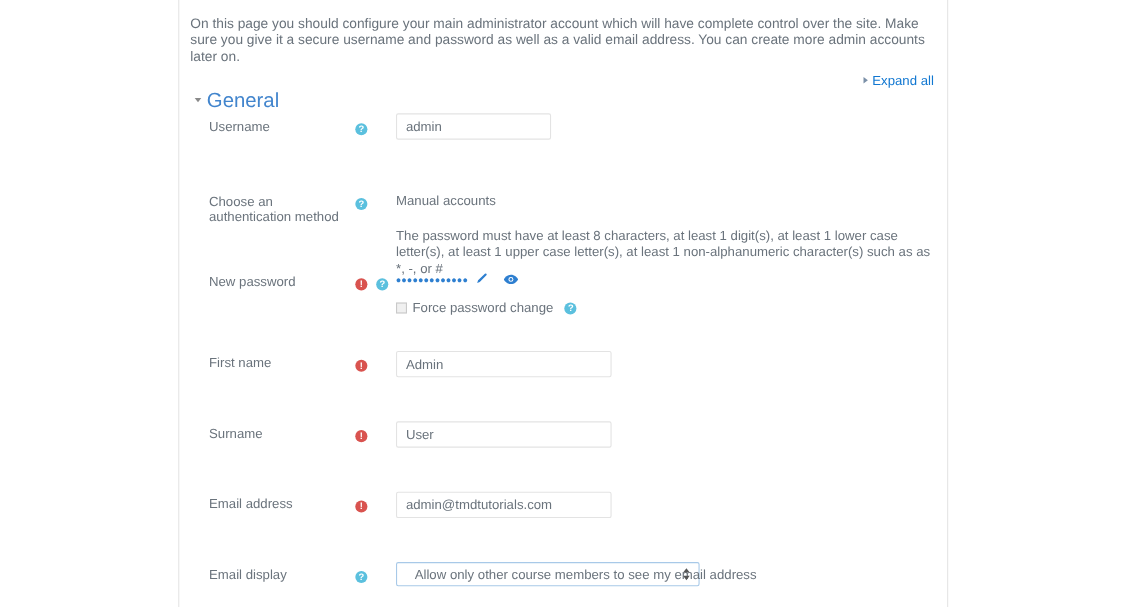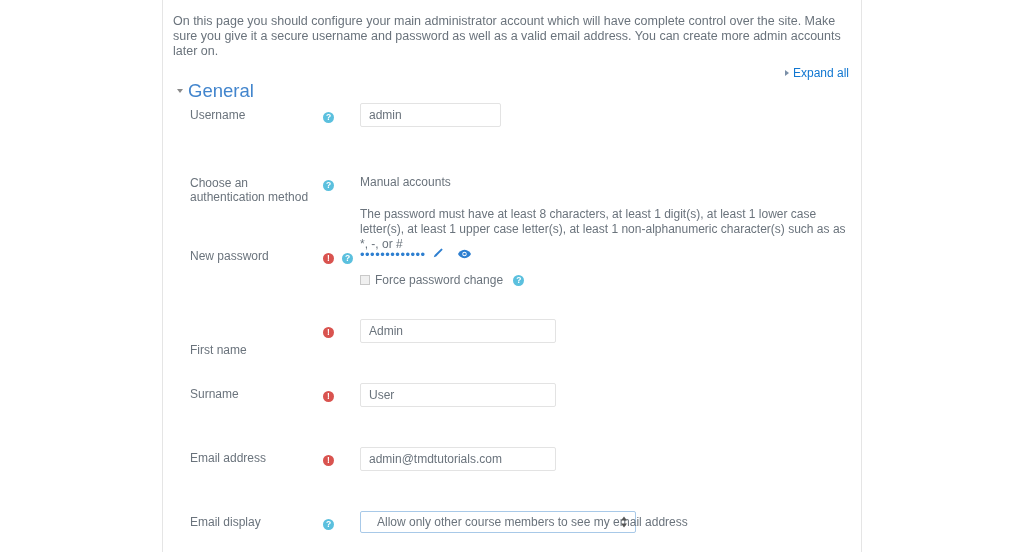--- a/index.html
+++ b/index.html
@@ -292,21 +292,21 @@
             </svg>
           </span>
           <div class="checkrow">
             <span class="cbox"></span><span>Force password change</span>
             <span class="icon-help" style="margin-left:7px;">?</span>
           </div>
         </div>
       </div>
 
       <div class="row" style="height:32px;">
-        <div class="label" style="top:67px;margin-top:20px;">First name</div>
+        <div class="label" style="top:67px;">First name</div>
         <div class="icons" style="top:68px;">
           <span class="icon-req">!</span>
         </div>
         <div class="field" style="top:63px;">
           <input class="txt" style="width: 178px;" value="Admin">
         </div>
       </div>
 
       <div class="row" style="height:32px;">
         <div class="label" style="top:99px;">Surname</div>

